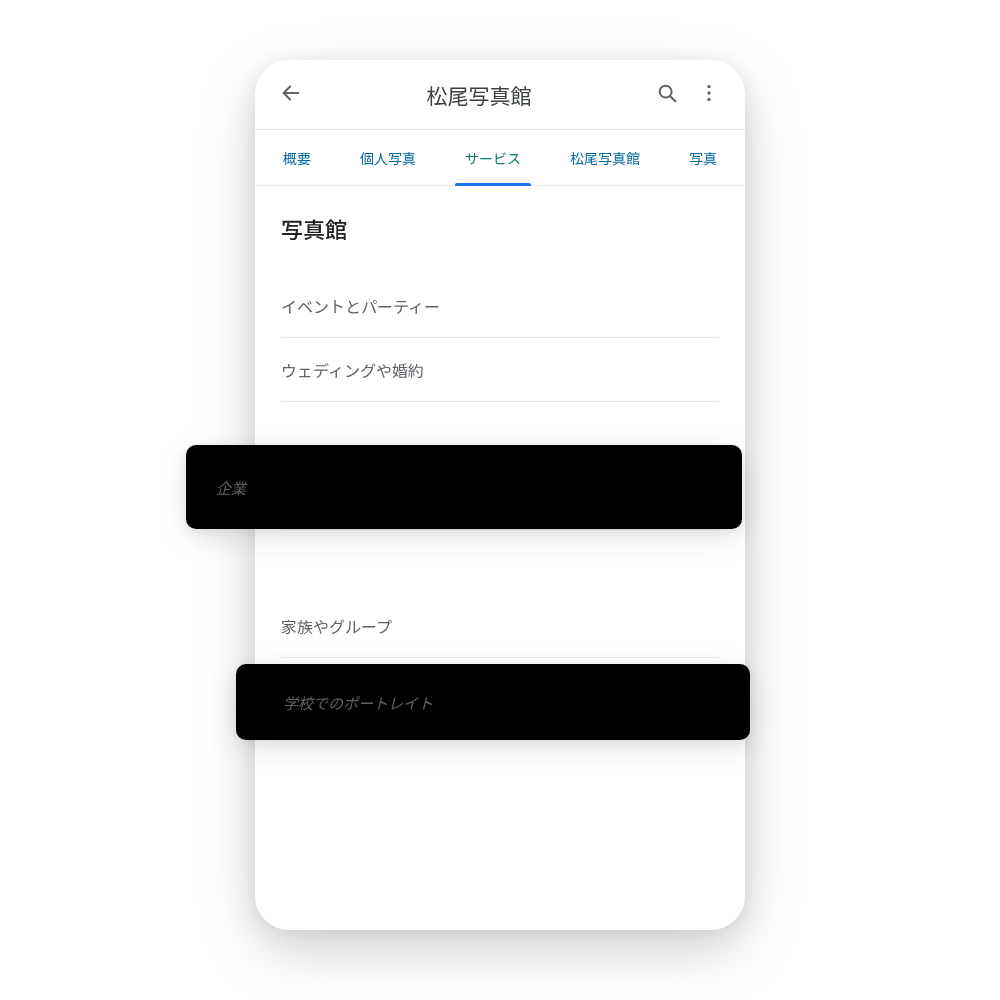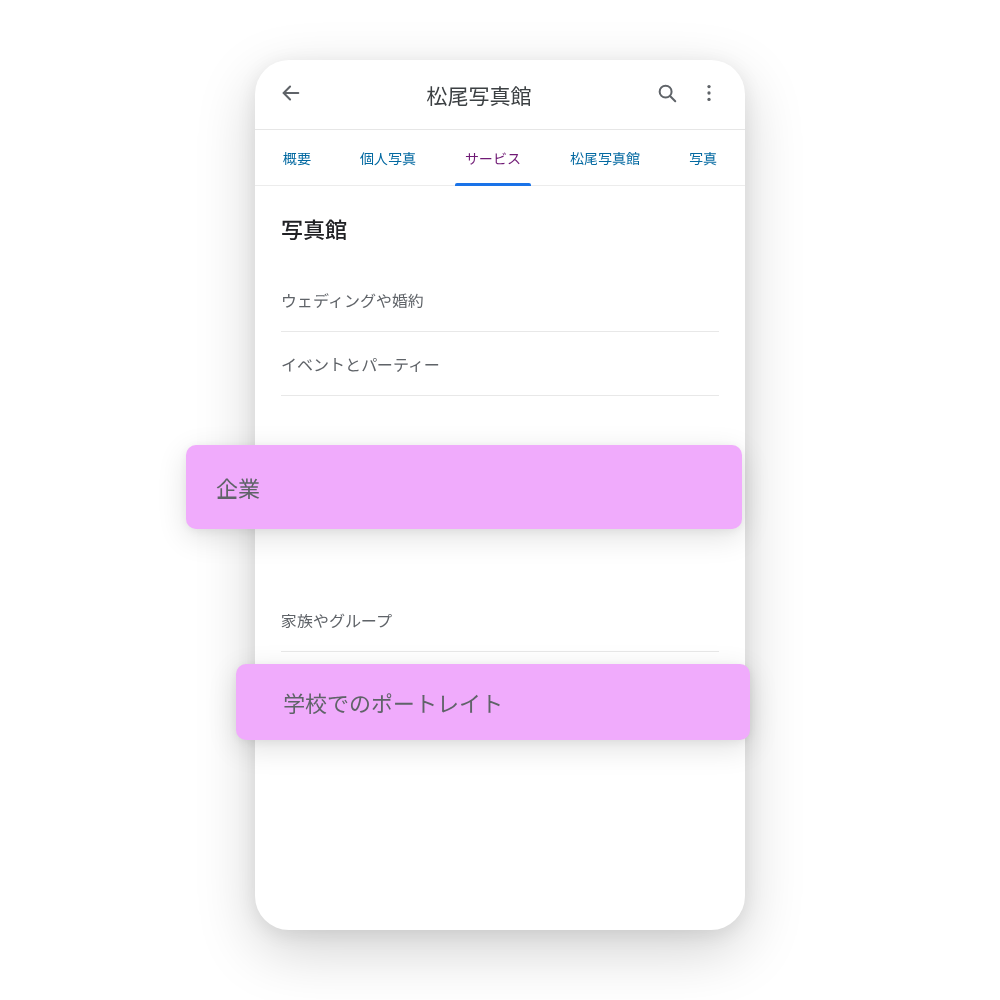--- a/index.html
+++ b/index.html
@@ -62,64 +62,65 @@
       font-size: 14px;
       color: #0369a1;
       cursor: pointer;
       height: 100%;
       display: flex;
       align-items: center;
       position: relative;
       padding: 0 4px;
     }
     .tab.active {
-      color: #701a75;
+      color: #0f766e;
     }
     .tab.active::after {
       content: "";
       position: absolute;
       left: -6px;
       right: -6px;
       bottom: -1px;
       height: 3px;
       background: #1a73e8;
       border-radius: 2px 2px 0 0;
     }
 
     
     .content {
       padding: 26px 26px 0 26px;
     }
     .section-title {
       font-size: 22px;
       color: #202124;
       font-weight: 500;
-      margin-bottom: 24px;
+      margin-bottom: 30px;
     }
     .item {
       height: 64px;
       display: flex;
       align-items: center;
       font-size: 16px;
       color: #5f6368;
       border-bottom: 1px solid #e8e8e8;
       cursor: pointer;
     }
 
     
     .float-card {
       position: absolute;
-      background: #f0abfc;
+      background: #000000;
       border-radius: 10px;
       box-shadow: 0 8px 30px rgba(0,0,0,0.12), 0 2px 8px rgba(0,0,0,0.06);
       display: flex;
       align-items: center;
-      font-size: 22px;
+      font-size: 15px;
       color: #5f6368;
       cursor: pointer;
+      font-style: italic;
     }
     .float-1 {
       left: 186px;
       top: 445px;
       width: 556px;
       height: 84px;
       padding: 0 30px;
     }
     .float-2 {
       left: 236px;
@@ -167,22 +168,22 @@
     <div class="tab">概要</div>
     <div class="tab">個人写真</div>
     <div class="tab active">サービス</div>
     <div class="tab">松尾写真館</div>
     <div class="tab">写真</div>
   </div>
 
   <div class="content">
     <div class="section-title">写真館</div>
 
+    <div class="item">イベントとパーティー</div>
     <div class="item">ウェディングや婚約</div>
-    <div class="item">イベントとパーティー</div>
     <div class="item" style="visibility:hidden">企業</div>
     <div class="item">個人写真</div>
     <div class="item" style="visibility:hidden">学校でのポートレイト</div>
     <div class="item">家族やグループ</div>
   </div>
 
 </div>
 
 <div class="float-card float-1">
   <span>企業</span>

